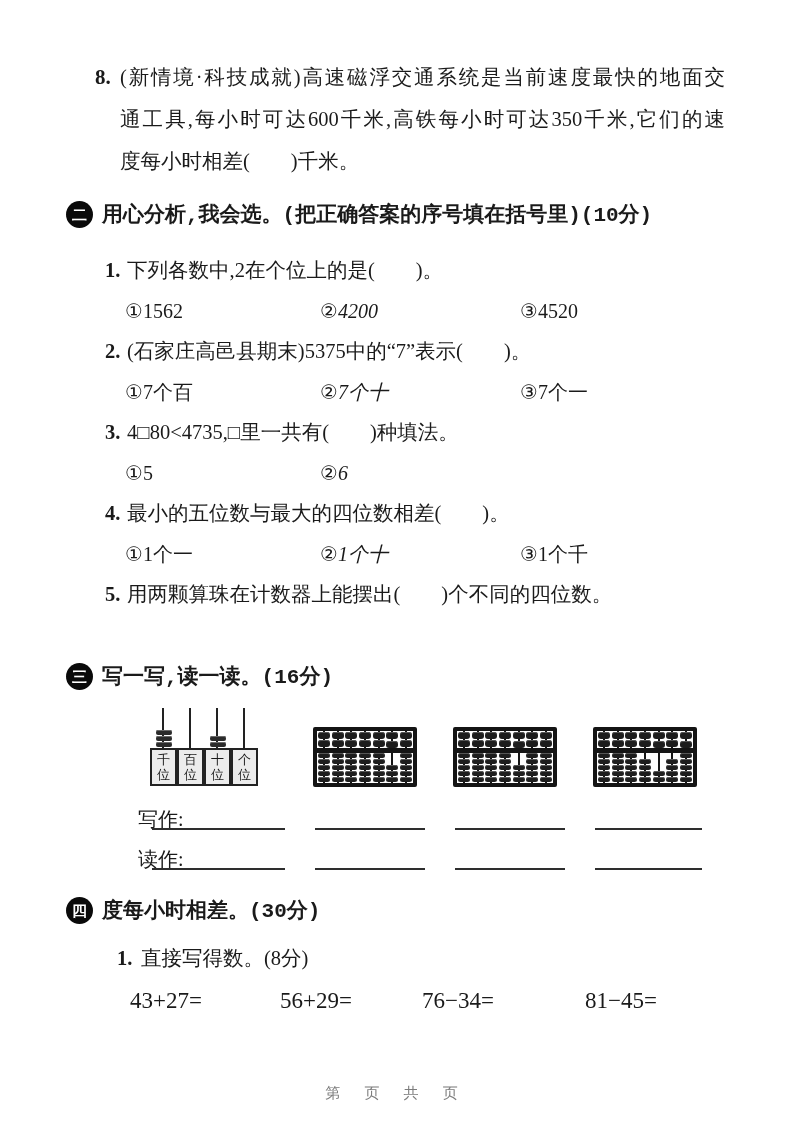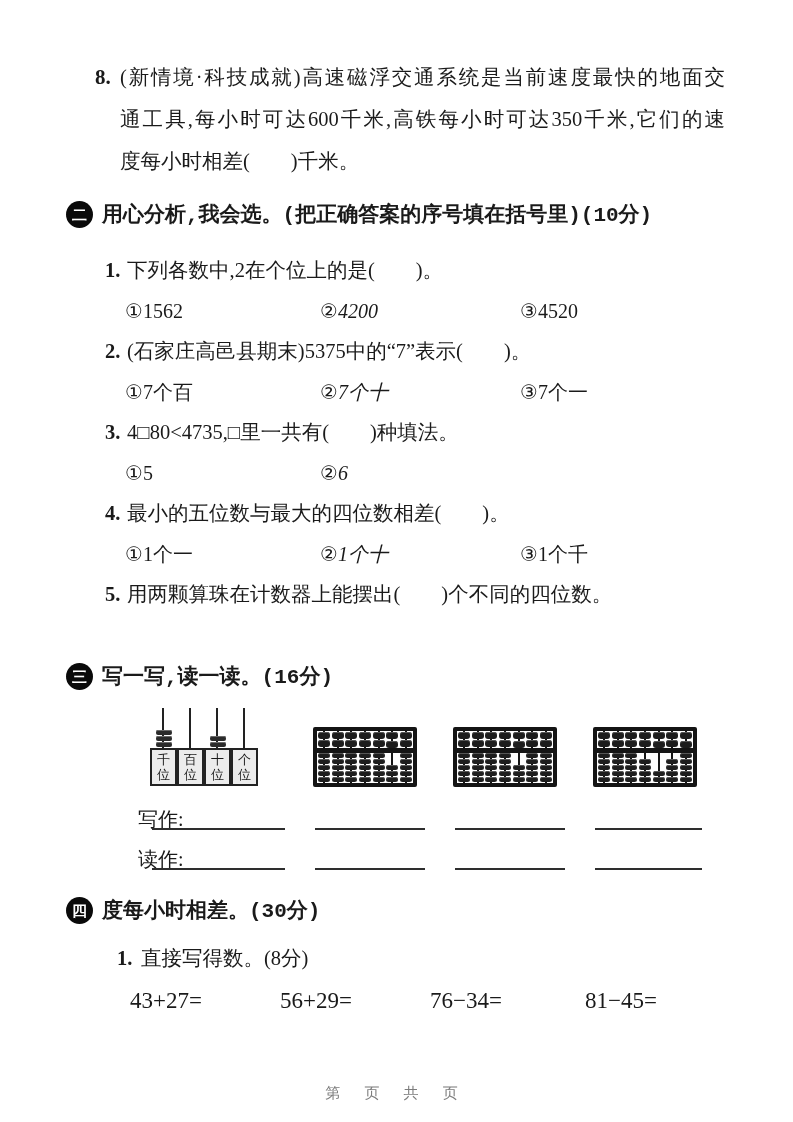--- a/index.html
+++ b/index.html
@@ -50,21 +50,21 @@
 
   
   .wr-label{position:absolute;left:118px;font-size:20px;margin-left:20px;}
   .blank{position:absolute;border-bottom:2px solid #2e2e2e;height:0;}
 
   
   .sub1{position:absolute;left:117px;top:944px;font-size:20.5px;}
   .sub1 .qnum{width:24px;}
   .calc-row{position:absolute;left:130px;width:620px;height:30px;font-size:23px;}
   .calc{position:absolute;top:0;white-space:nowrap;}
-  .calc.c0{left:0;} .calc.c1{left:150px;} .calc.c2{left:300px;} .calc.c3{left:455px;}
+  .calc.c0{left:0;} .calc.c1{left:150px;} .calc.c2{left:292px;} .calc.c3{left:455px;}
 
   
   .footer{position:absolute;top:1084px;left:0;right:0;text-align:center;color:#7c7c7c;
           font-size:15px;letter-spacing:10px;font-family:"Liberation Sans","DejaVu Sans",sans-serif;}
 </style>
 </head>
 <body>
 
 <div class="page">
 

